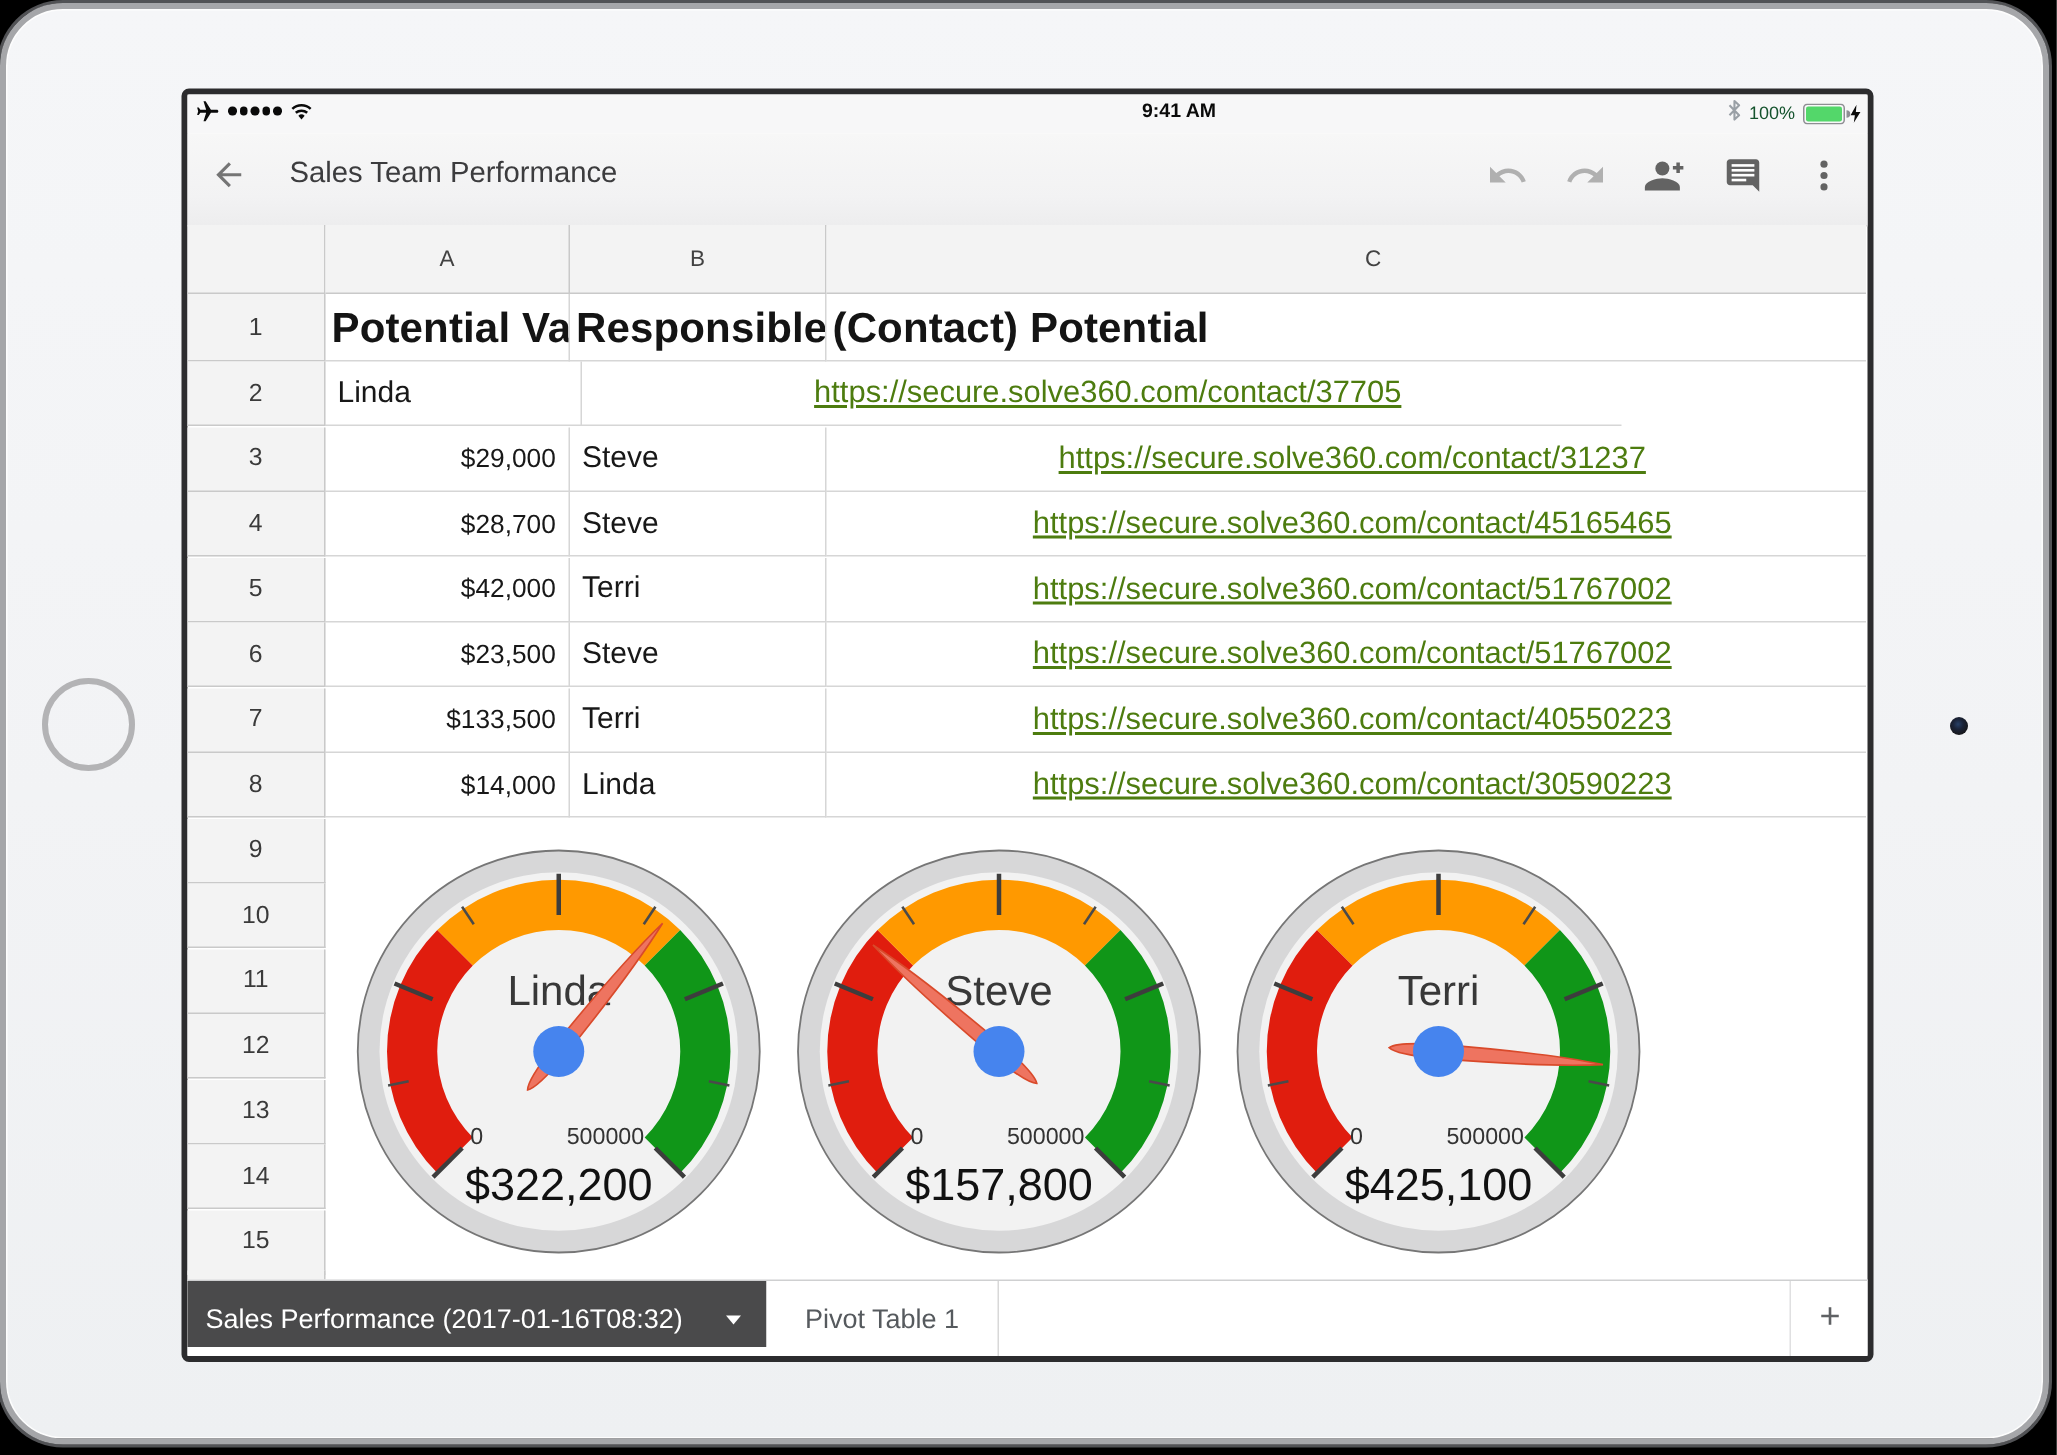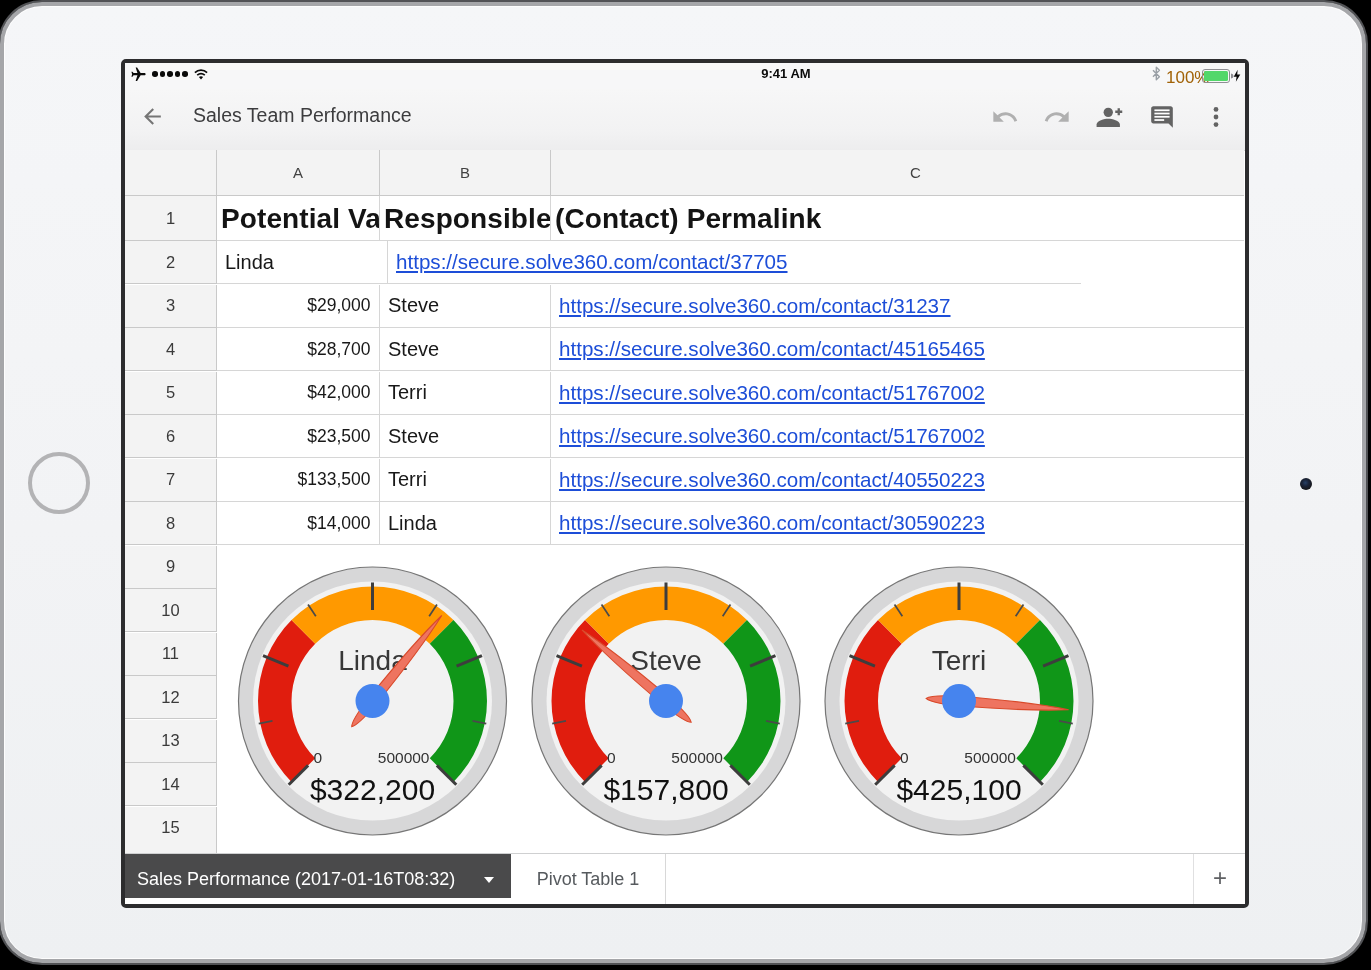--- a/index.html
+++ b/index.html
@@ -15,42 +15,42 @@
 .camera{position:absolute;left:1300px;top:478px;width:12px;height:12px;border-radius:50%;
   background:radial-gradient(circle at 45% 40%, #274066 0%, #1a2338 35%, #17181c 70%);}
 .screen{position:absolute;left:121px;top:59px;width:1128px;height:849px;
   box-sizing:border-box;border:4px solid #2c2c2e;border-radius:5px;background:#fff;}
 .abs{position:absolute;}
 
 .status{position:absolute;left:0;top:0;width:1120px;height:26px;background:#f7f7f8;}
 .clock{position:absolute;left:0;top:0;width:1322px;text-align:center;line-height:21px;
   font-size:13px;font-weight:700;color:#0a0a0a;}
 .sdot{position:absolute;top:8px;width:5.6px;height:5.6px;border-radius:50%;background:#0a0a0a;}
-.stxt{position:absolute;font-size:17px;color:#a16207;}
+.stxt{position:absolute;font-size:12px;color:#14532d;}
 
 .toolbar{position:absolute;left:0;top:26px;width:1120px;height:61px;
   background:linear-gradient(180deg,#f7f7f7 0%,#f2f2f3 70%,#ededee 100%);
   border-bottom:1px solid #d9d9da;box-sizing:content-box;}
 .title{position:absolute;left:68px;top:24px;height:57px;line-height:57px;
   font-size:19.5px;color:#3c3c3e;}
 
 .hdr{position:absolute;background:#f3f3f3;box-sizing:border-box;
   border-right:1px solid #c9c9c9;border-bottom:1px solid #c9c9c9;
   color:#424242;font-size:15px;text-align:center;}
 .row{position:absolute;left:0;width:1119px;height:43.4px;display:flex;}
 .cell{box-sizing:border-box;border-right:1px solid #d6d6d6;border-bottom:1px solid #d6d6d6;
   font-size:20px;color:#181818;display:flex;align-items:center;overflow:hidden;white-space:nowrap;}
 .rh{width:92px;background:#f3f3f3;border-right:1px solid #c9c9c9;border-bottom:1px solid #c9c9c9;
   box-sizing:border-box;font-size:16.5px;color:#3a3a3a;display:flex;align-items:center;justify-content:center;}
 .ca{width:163px;}
 .cb{width:171px;}
 .cc{width:693px;border-right:none;}
 .money{justify-content:flex-end;padding-right:8.5px;font-size:17.5px;}
 .name{padding-left:8px;}
-.link{padding-left:8px;color:#1d4ed8;font-size:20.6px;}
+.link{padding-left:8px;color:#4d7c0f;font-size:20.6px;justify-content:center;}
 .link span{text-decoration:underline;}
 .bold{font-weight:700;padding-left:4px;padding-top:2.5px;font-size:28px;letter-spacing:0.1px;color:#141414;}
 
 .tabbar{position:absolute;left:0;top:790px;width:1120px;height:51px;background:#fff;
   border-top:1px solid #cfd0d1;box-sizing:border-box;}
 .dtab{position:absolute;left:0;top:0;width:386px;height:44px;background:#4a4a4b;
   color:#fff;font-size:18px;line-height:50px;padding-left:12px;box-sizing:border-box;}
 .caret{position:absolute;left:359px;top:23px;width:0;height:0;
   border-left:5.5px solid transparent;border-right:5.5px solid transparent;border-top:6px solid #fff;}
 .ptab{position:absolute;left:386px;top:0;width:155px;height:50px;background:#fff;
@@ -131,21 +131,21 @@
   <div class="hdr" style="left:92px;top:87px;width:163px;height:46px;line-height:46px;">A</div>
   <div class="hdr" style="left:255px;top:87px;width:171px;height:46px;line-height:46px;">B</div>
   <div class="hdr" style="left:426px;top:87px;width:693px;height:46px;line-height:46px;border-right:none;">
       <span style="position:absolute;left:359px;">C</span>
     </div>
 
   <div class="row" style="top:133px;height:45px">
       <div class="rh">1</div>
       <div class="cell ca bold">Potential Value</div>
       <div class="cell cb bold">Responsible</div>
-      <div class="cell cc bold">(Contact) Permalink</div>
+      <div class="cell cc bold">(Contact) Potential</div>
     </div>
   <div class="row" style="top:178.0px">
       <div class="rh">2</div>
       <div class="cell cb name">Linda</div>
       <div class="cell cc link">
         <span>https://secure.solve360.com/contact/37705</span>
       </div>
     </div>
   <div class="row" style="top:221.5px">
       <div class="rh">3</div>

